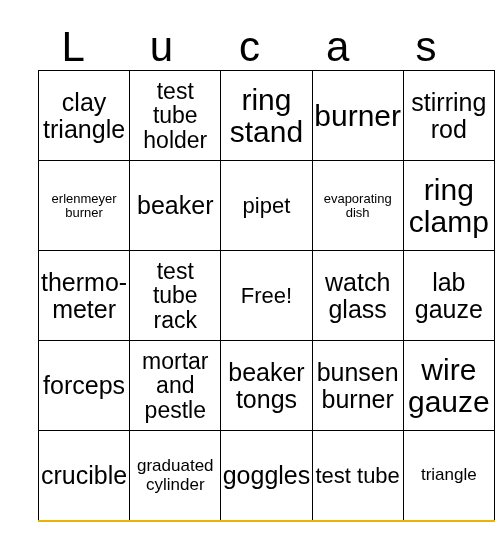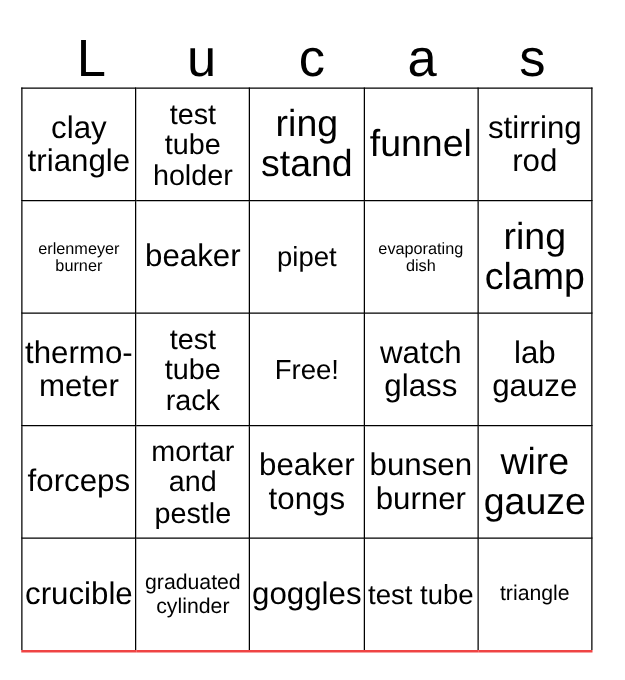--- a/index.html
+++ b/index.html
@@ -38,41 +38,41 @@
     font-size: 42px;
     line-height: 1;
     font-weight: 400;
     letter-spacing: 0;
     padding-bottom: 2px;
   }
 
   
   #grid {
     position: absolute;
-    left: 17px;
+    left: 38px;
     top: 70px;
     width: 441px;
     height: 445px;
     border-collapse: collapse;
     table-layout: fixed;
   }
   #grid td {
     border: 1px solid #000000;
     width: 88.2px;
     height: 89px;
     padding: 0 1px;
     text-align: center;
     vertical-align: middle;
     overflow: hidden;
     line-height: 1.06;
     font-weight: 400;
   }
   
   #grid tr:last-child td {
-    border-bottom: 2px solid #ef4444;
+    border-bottom: 2px solid #eab308;
   }
 
   .cell-text {
     display: block;
     width: 100%;
     word-break: break-word;
   }
 
   
   .fs-xs  { font-size: 13px; }
@@ -101,21 +101,21 @@
           <td>
             <span class="cell-text fs-l">clay triangle</span>
           </td>
           <td>
             <span class="cell-text fs-m">test tube holder</span>
           </td>
           <td>
             <span class="cell-text fs-xl">ring stand</span>
           </td>
           <td>
-            <span class="cell-text fs-xl">funnel</span>
+            <span class="cell-text fs-xl">burner</span>
           </td>
           <td>
             <span class="cell-text fs-l">stirring rod</span>
           </td>
         </tr>
         <tr>
           <td>
             <span class="cell-text fs-xs">erlenmeyer burner</span>
           </td>
           <td>

